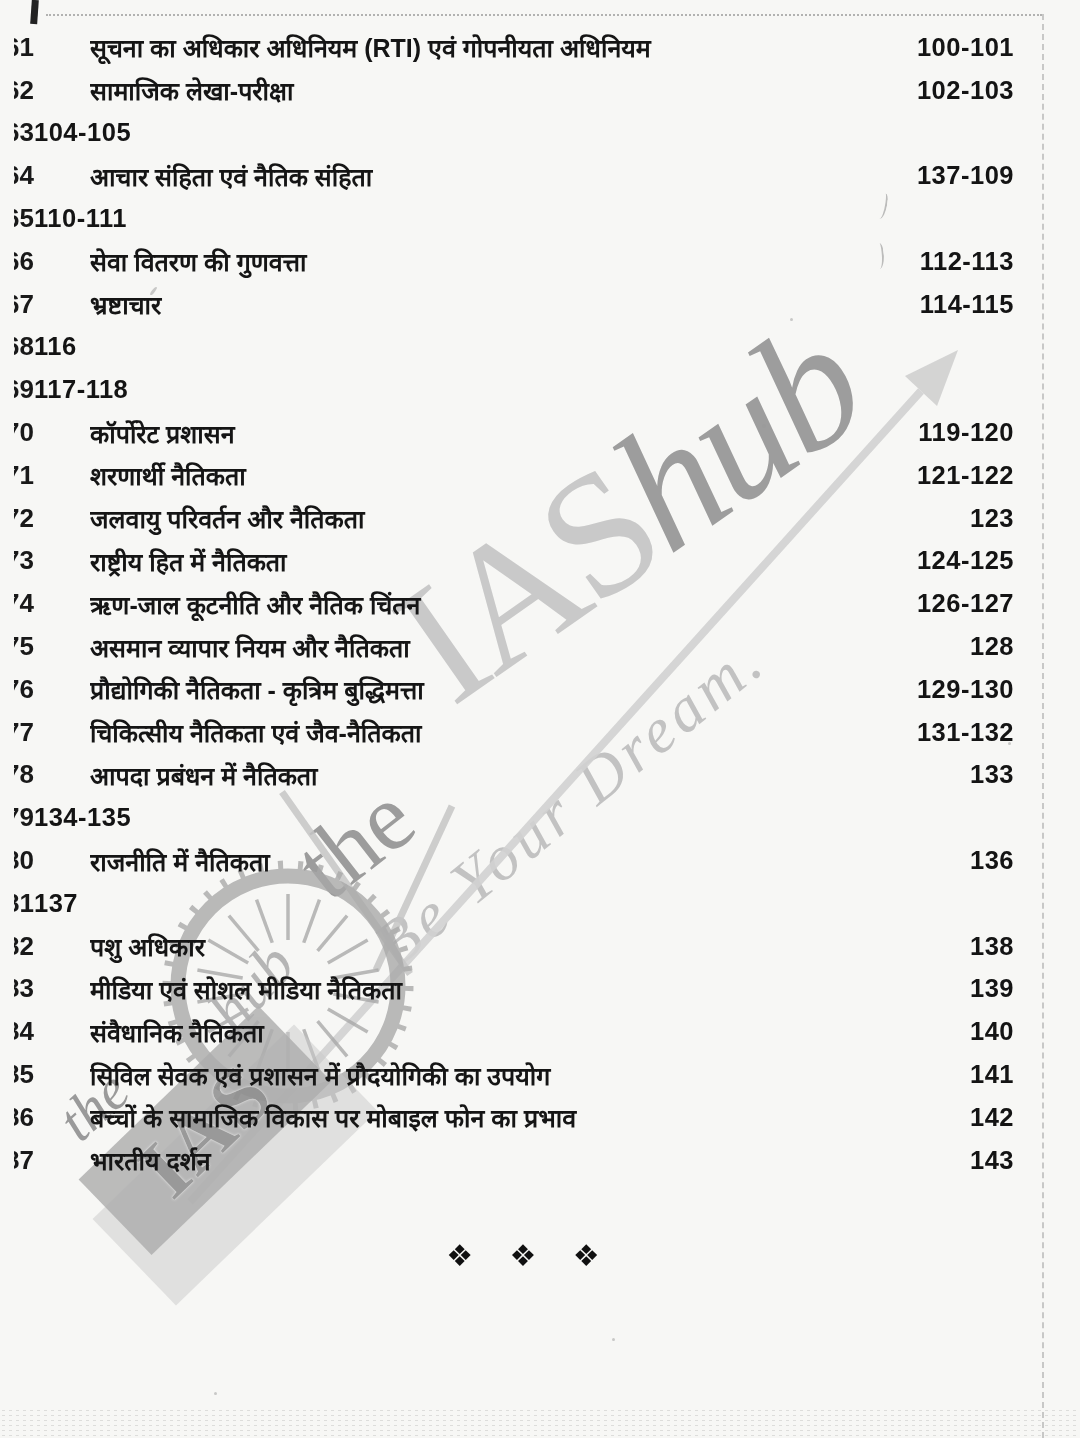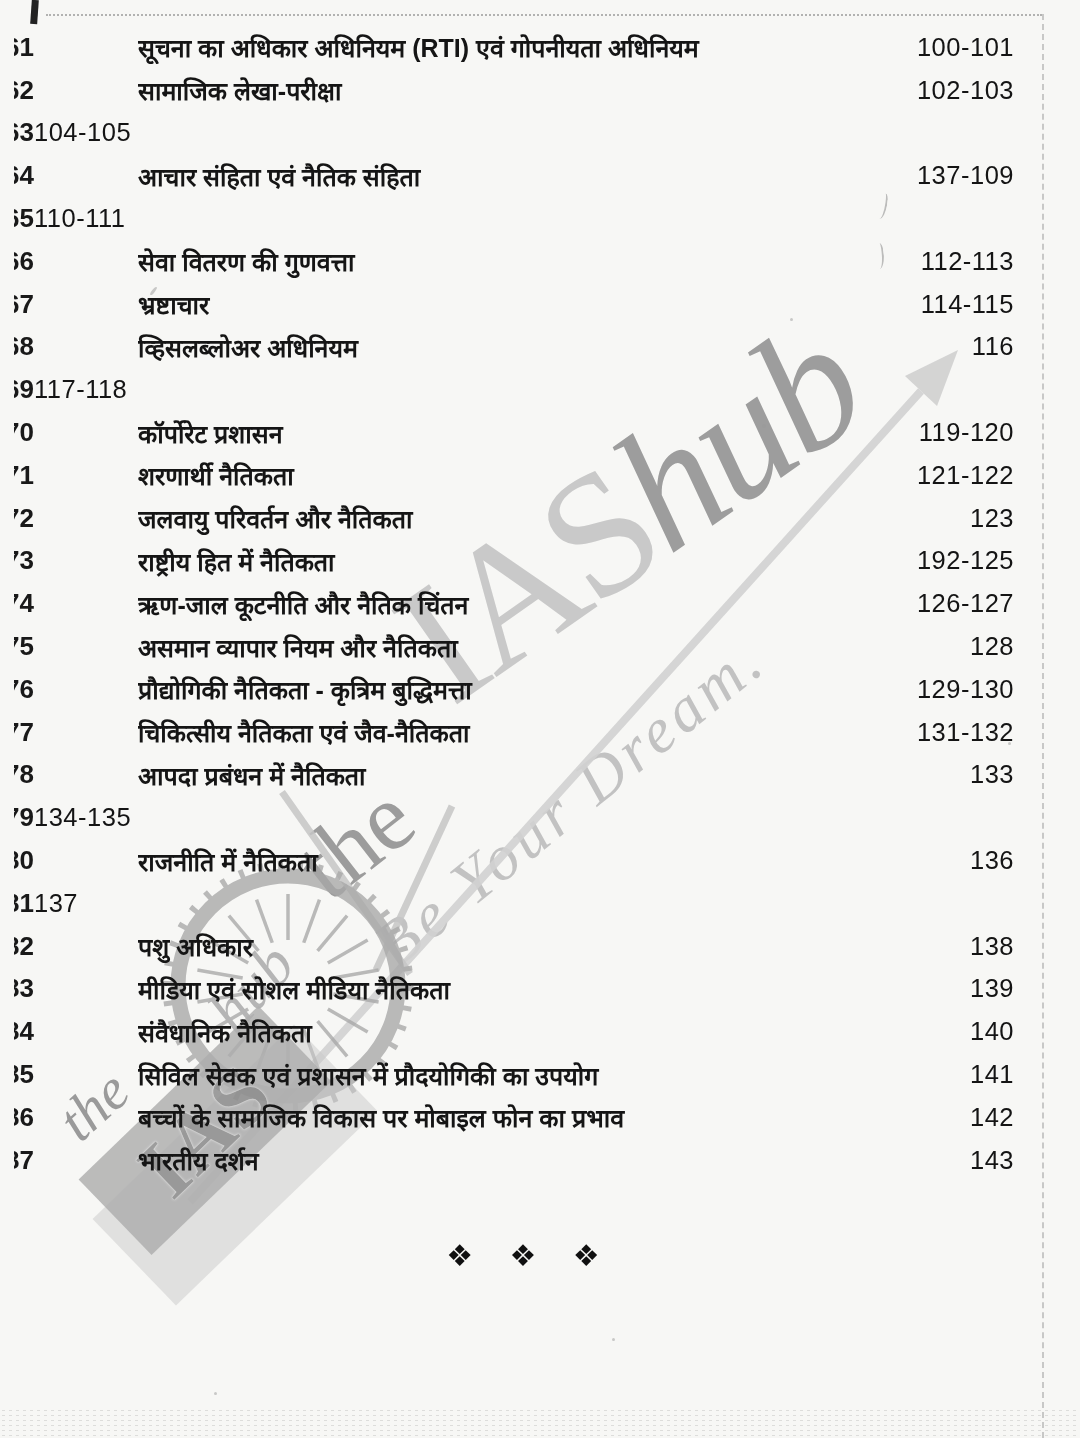--- a/index.html
+++ b/index.html
@@ -48,23 +48,23 @@
   .wm-the-small{left:58px;top:1072px;font:italic 58px "Liberation Serif","DejaVu Serif",serif;
     color:#9a9a9a;transform:rotate(-42deg);}
 
   
   .toc{position:absolute;left:0;top:26px;width:1080px;z-index:2;
     padding:0;box-sizing:border-box;}
   .row{display:flex;align-items:center;height:42.8px;padding-right:66px;}
   .row-no{width:20px;margin-left:14px;overflow:hidden;display:flex;
     justify-content:flex-end;flex:none;}
   .row-no span{font-weight:700;font-size:26px;white-space:nowrap;color:#191919;}
-  .row-title{flex:1;margin-left:104px;font-weight:700;font-size:25px;color:#151515;
+  .row-title{flex:1;margin-left:56px;font-weight:700;font-size:25px;color:#151515;
     white-space:nowrap;overflow:hidden;}
-  .row-pages{flex:none;font-weight:400;font-size:25.5px;color:#141414;
+  .row-pages{flex:none;font-weight:700;font-size:25.5px;color:#141414;
     letter-spacing:.5px;text-align:center;}
 
   .ornament{position:absolute;left:0;top:1238px;width:1060px;text-align:center;z-index:2;
     font-size:30px;color:#101010;letter-spacing:14px;}
 </style>
 </head>
 <body>
 
 <div class="wm wm-the-big">the</div>
 
@@ -176,21 +176,20 @@
         <span>67</span>
       </div>
     <div class="row-title">भ्रष्टाचार</div>
     <div class="row-pages">114-115</div>
   </div>
 
   <div class="row">
     <div class="row-no">
         <span>68</span>
       </div>
-    <div class="row-title">व्हिसलब्लोअर अधिनियम</div>
     <div class="row-pages">116</div>
   </div>
 
   <div class="row">
     <div class="row-no">
         <span>69</span>
       </div>
     <div class="row-pages">117-118</div>
   </div>
 
@@ -216,21 +215,21 @@
       </div>
     <div class="row-title">जलवायु परिवर्तन और नैतिकता</div>
     <div class="row-pages">123</div>
   </div>
 
   <div class="row">
     <div class="row-no">
         <span>73</span>
       </div>
     <div class="row-title">राष्ट्रीय हित में नैतिकता</div>
-    <div class="row-pages">192-125</div>
+    <div class="row-pages">124-125</div>
   </div>
 
   <div class="row">
     <div class="row-no">
         <span>74</span>
       </div>
     <div class="row-title">ऋण-जाल कूटनीति और नैतिक चिंतन</div>
     <div class="row-pages">126-127</div>
   </div>
 

